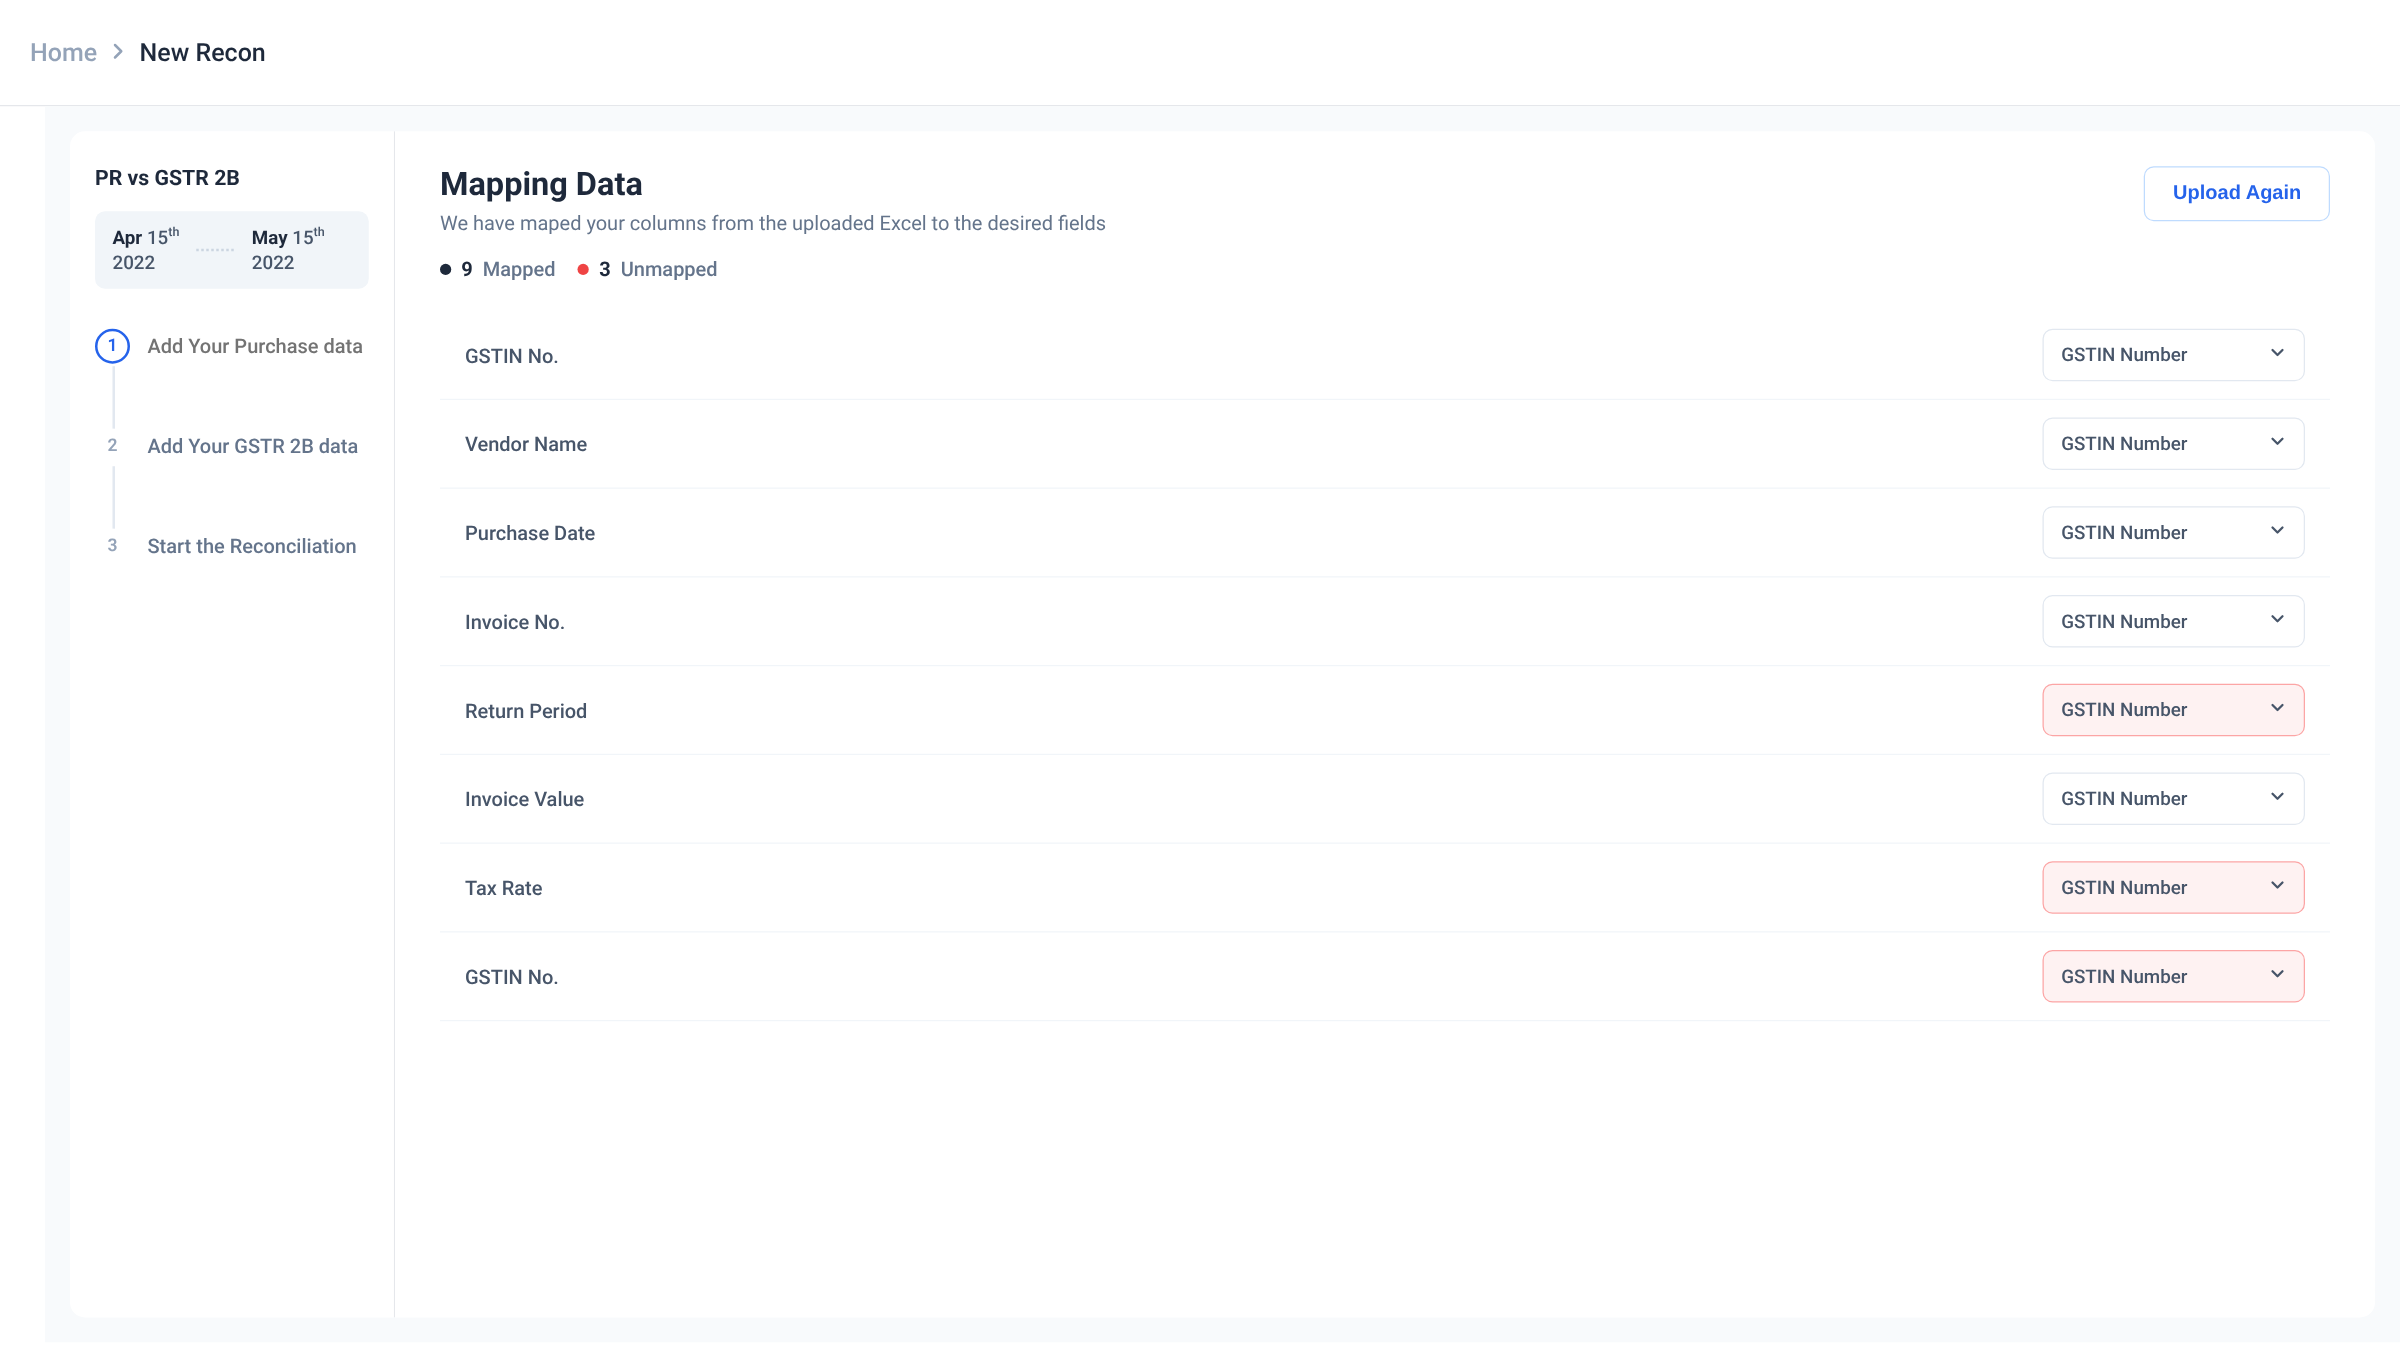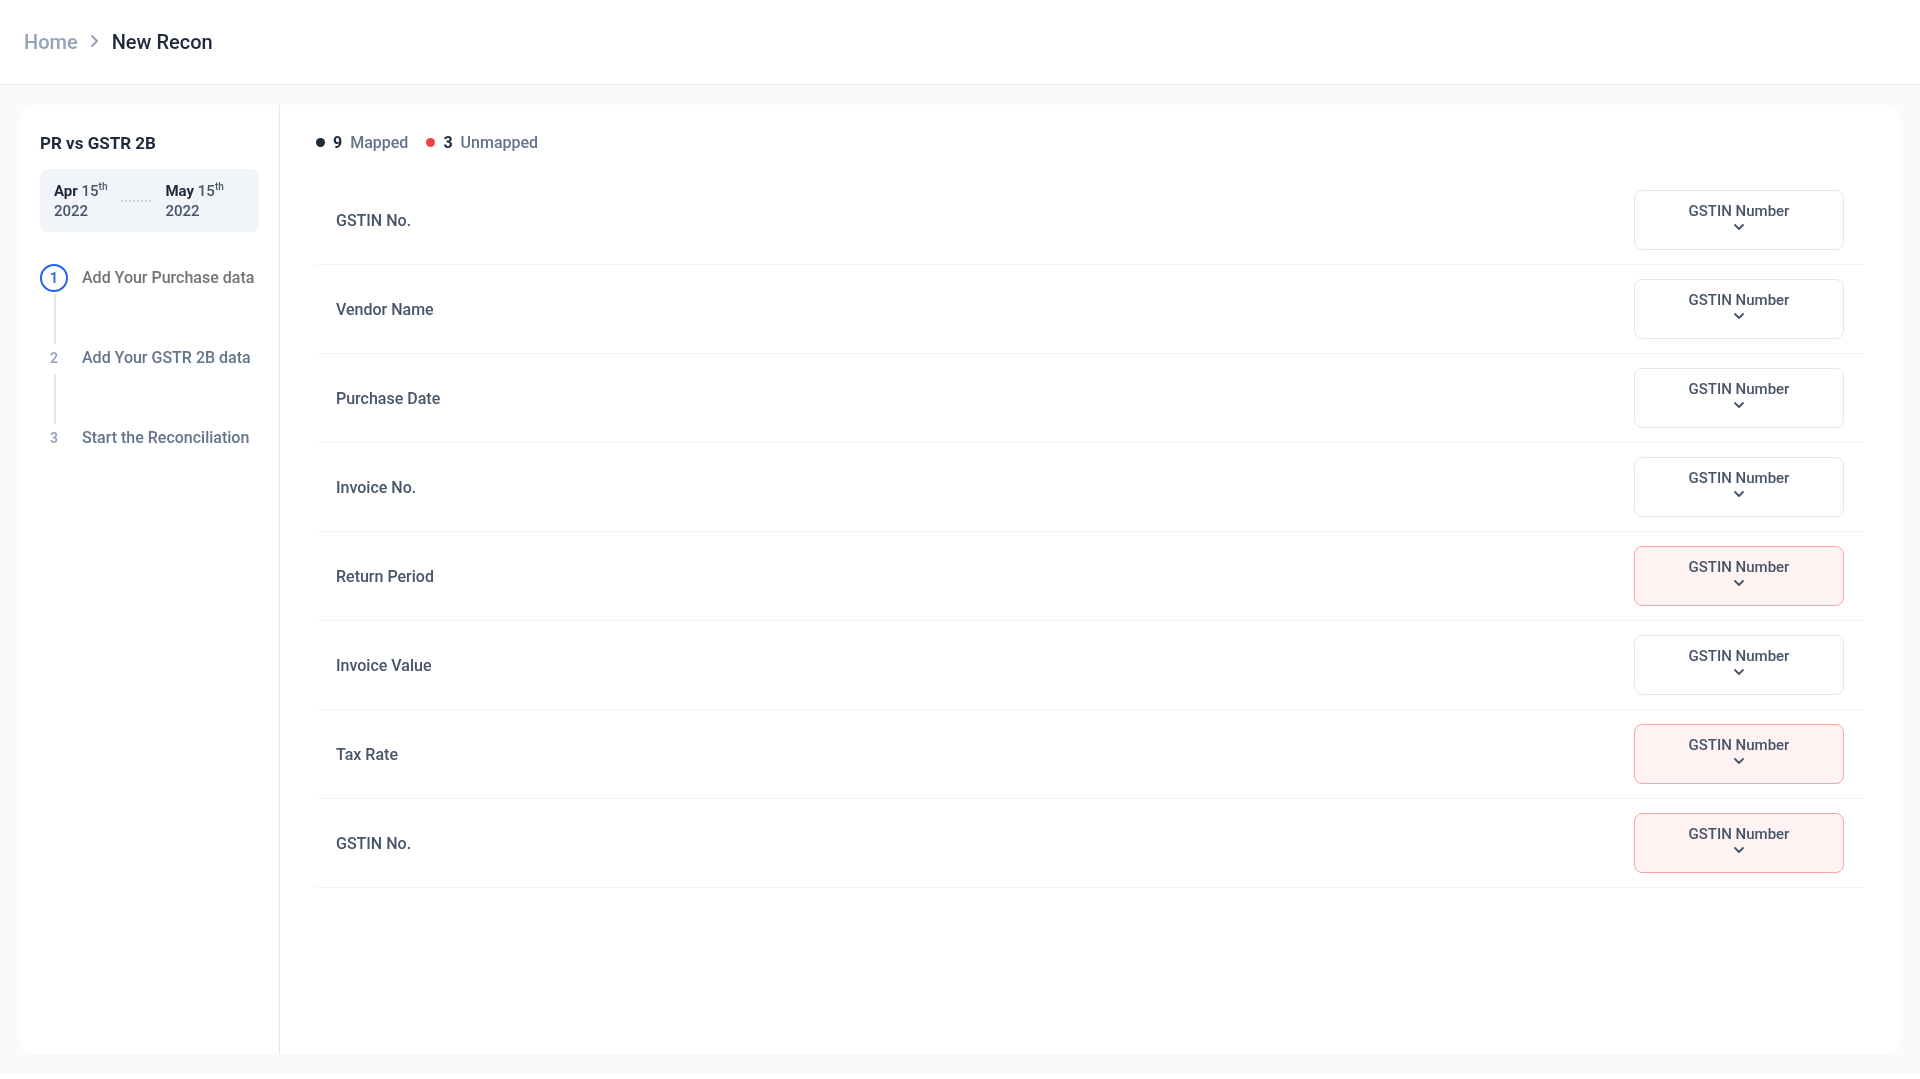--- a/index.html
+++ b/index.html
@@ -31,20 +31,21 @@
       color: #1e293b;
       font-size: 20px;
       font-weight: 500;
     }
     .page-body {
       display: flex;
       background: #f8fafc;
       min-height: calc(100vh - 90px);
       padding: 20px;
       gap: 0;
+      margin-left: 36px;
     }
     .sidebar {
       width: 260px;
       background: #ffffff;
       border-radius: 12px 0 0 12px;
       padding: 28px 20px;
       border-right: 1px solid #e5e7eb;
     }
     .sidebar-title {
       font-size: 17px;
@@ -251,21 +252,20 @@
       align-items: center;
       justify-content: space-between;
       border: 1.5px solid #e2e8f0;
       border-radius: 8px;
       padding: 11px 14px;
       font-size: 15px;
       color: #475569;
       font-weight: 500;
       cursor: pointer;
       background: #ffffff;
-      flex-direction: column;
     }
     .select.error {
       border-color: #fca5a5;
       background: #fef2f2;
     }
     .chevron-down {
       width: 14px;
       height: 14px;
       color: #475569;
     }
@@ -311,20 +311,27 @@
         <div class="step-label inactive">Add Your GSTR 2B data</div>
       </div>
       <div class="step">
         <div class="step-circle inactive">3</div>
         <div class="step-label inactive">Start the Reconciliation</div>
       </div>
     </div>
   </aside>
 
   <main class="main">
+    <div class="main-header">
+      <div>
+        <h1 class="main-title">Mapping Data</h1>
+        <p class="main-subtitle">We have maped your columns from the uploaded Excel to the desired fields</p>
+      </div>
+      <button class="upload-btn">Upload Again</button>
+    </div>
 
     <div class="status-row">
       <div class="status-item">
         <span class="status-dot black"></span>
         <span class="status-count">9</span>
         <span class="status-label">Mapped</span>
       </div>
       <div class="status-item">
         <span class="status-dot red"></span>
         <span class="status-count">3</span>

